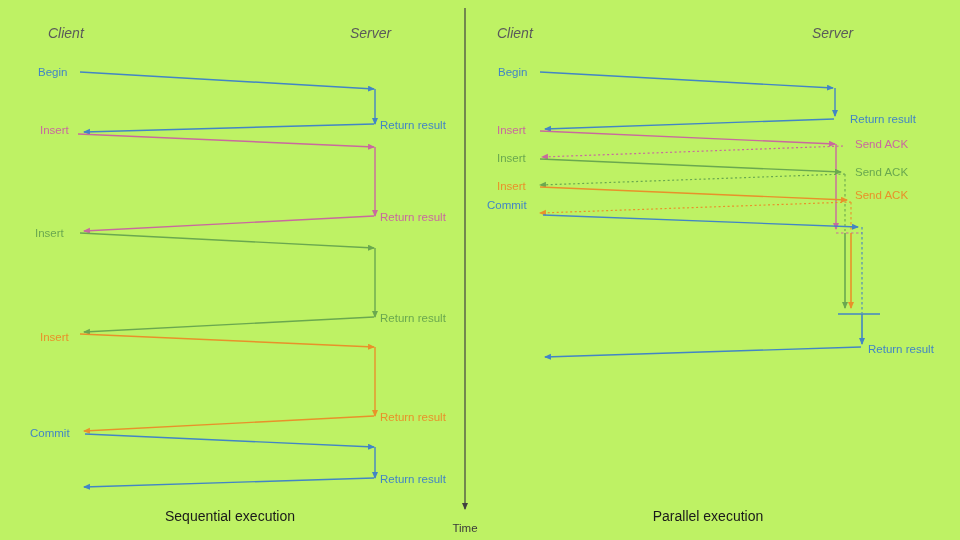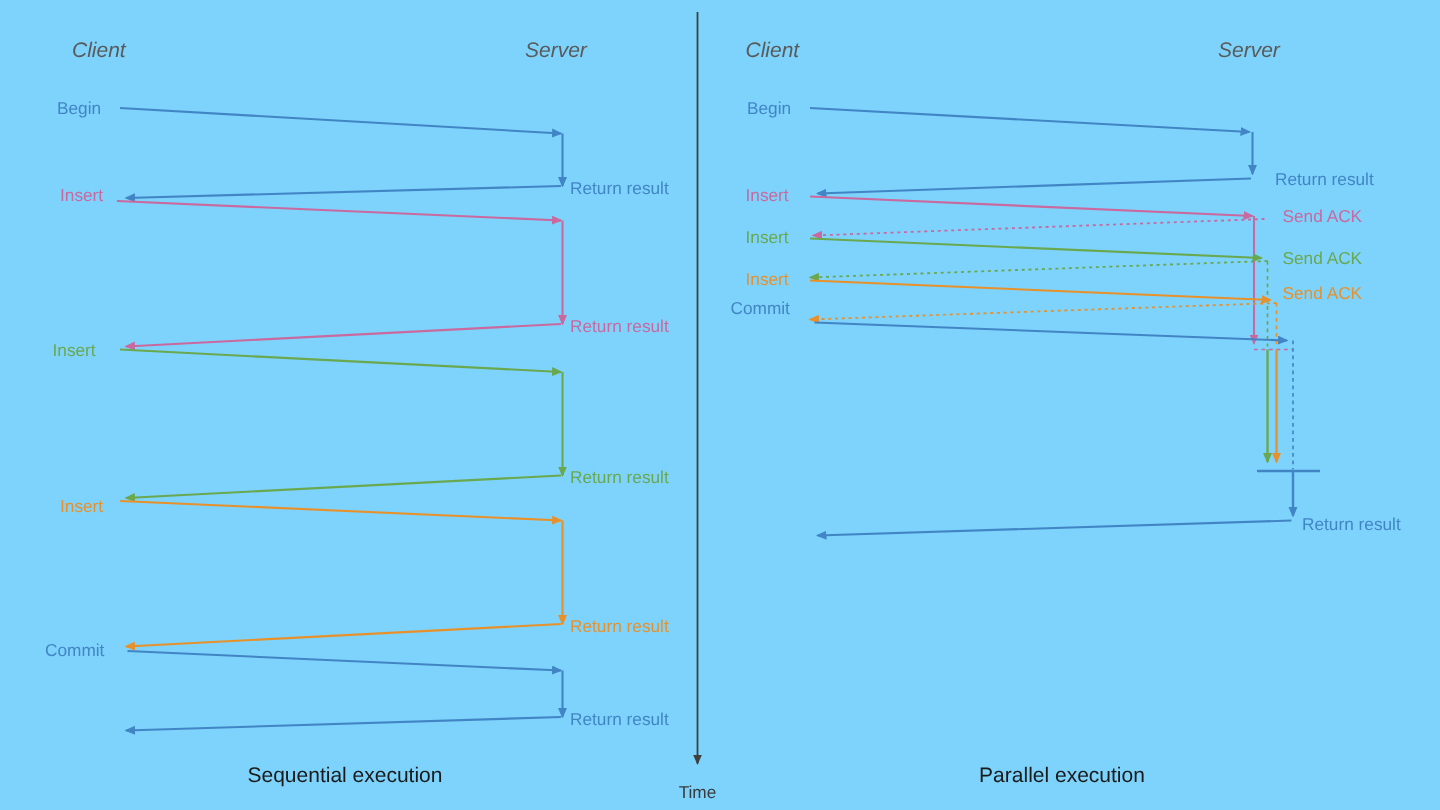--- a/index.html
+++ b/index.html
@@ -10,21 +10,21 @@
   body {
     width: 960px;
     height: 540px;
     overflow: hidden;
     font-family: "Liberation Sans", sans-serif;
   }
   #canvas {
     position: relative;
     width: 960px;
     height: 540px;
-    background: #7dd3fc;
+    background: #bef264;
   }
   svg.diagram {
     position: absolute;
     left: 0;
     top: 0;
     width: 960px;
     height: 540px;
   }
   text {
     font-family: "Liberation Sans", sans-serif;

